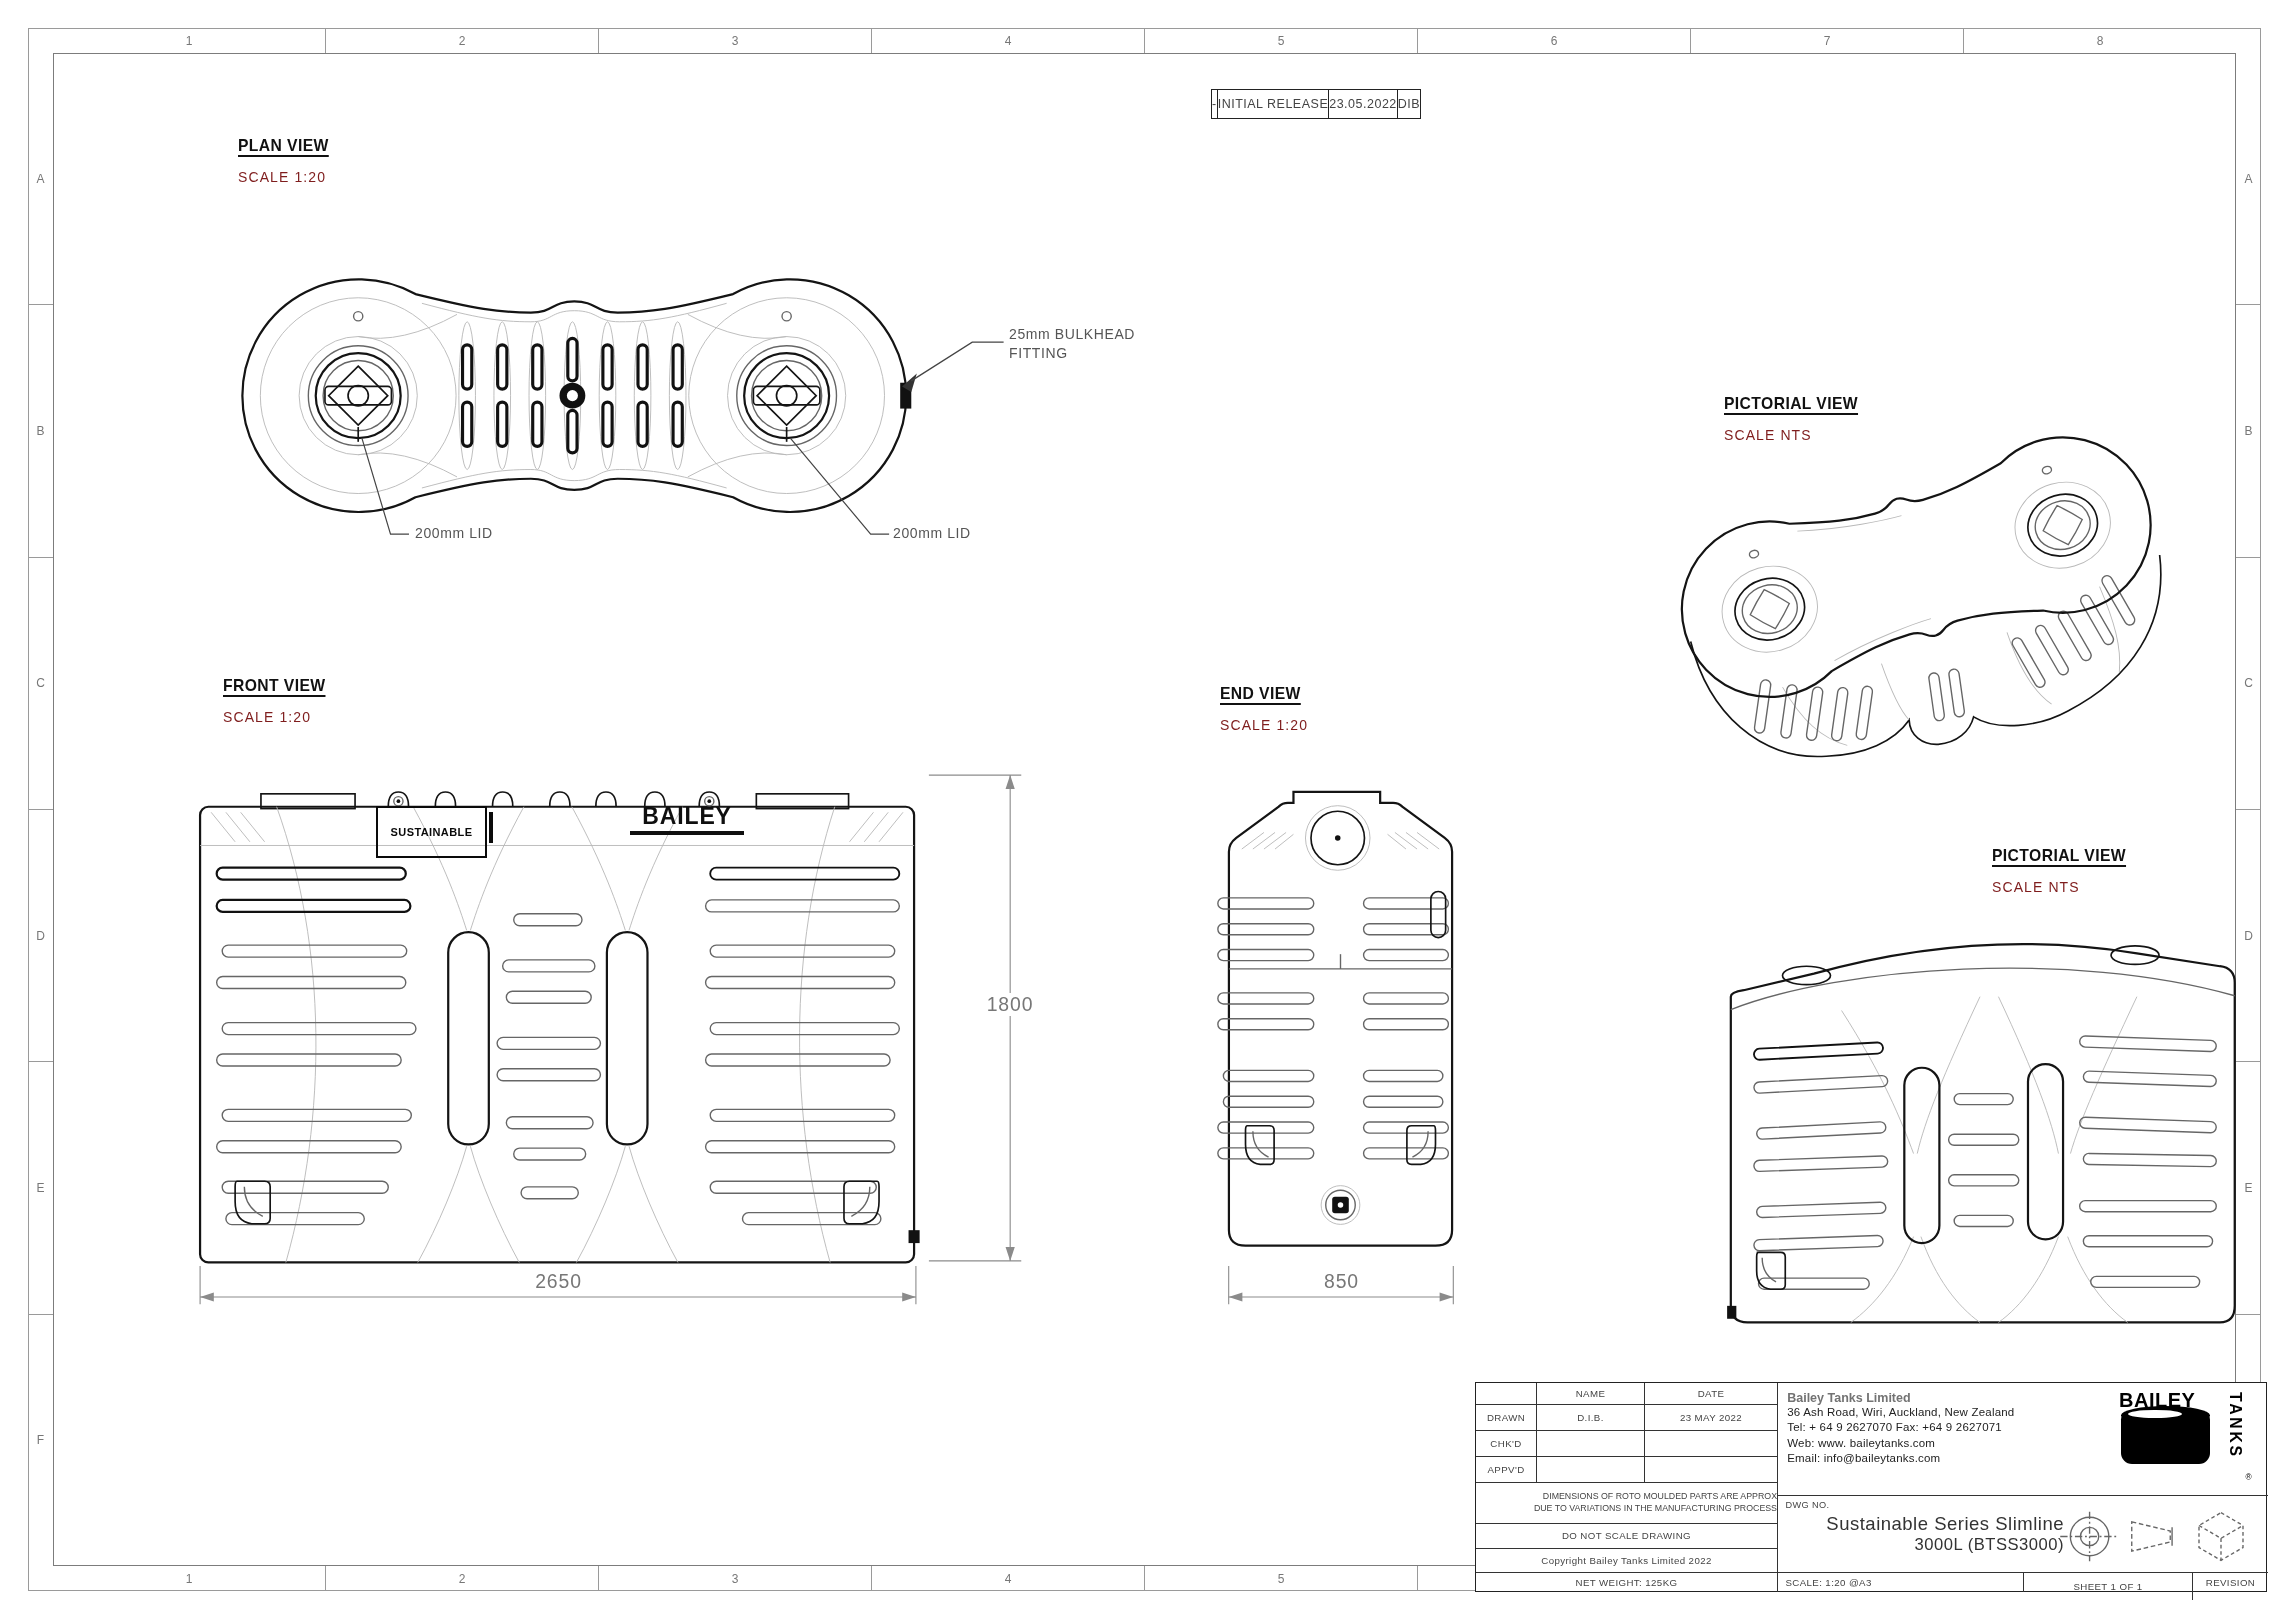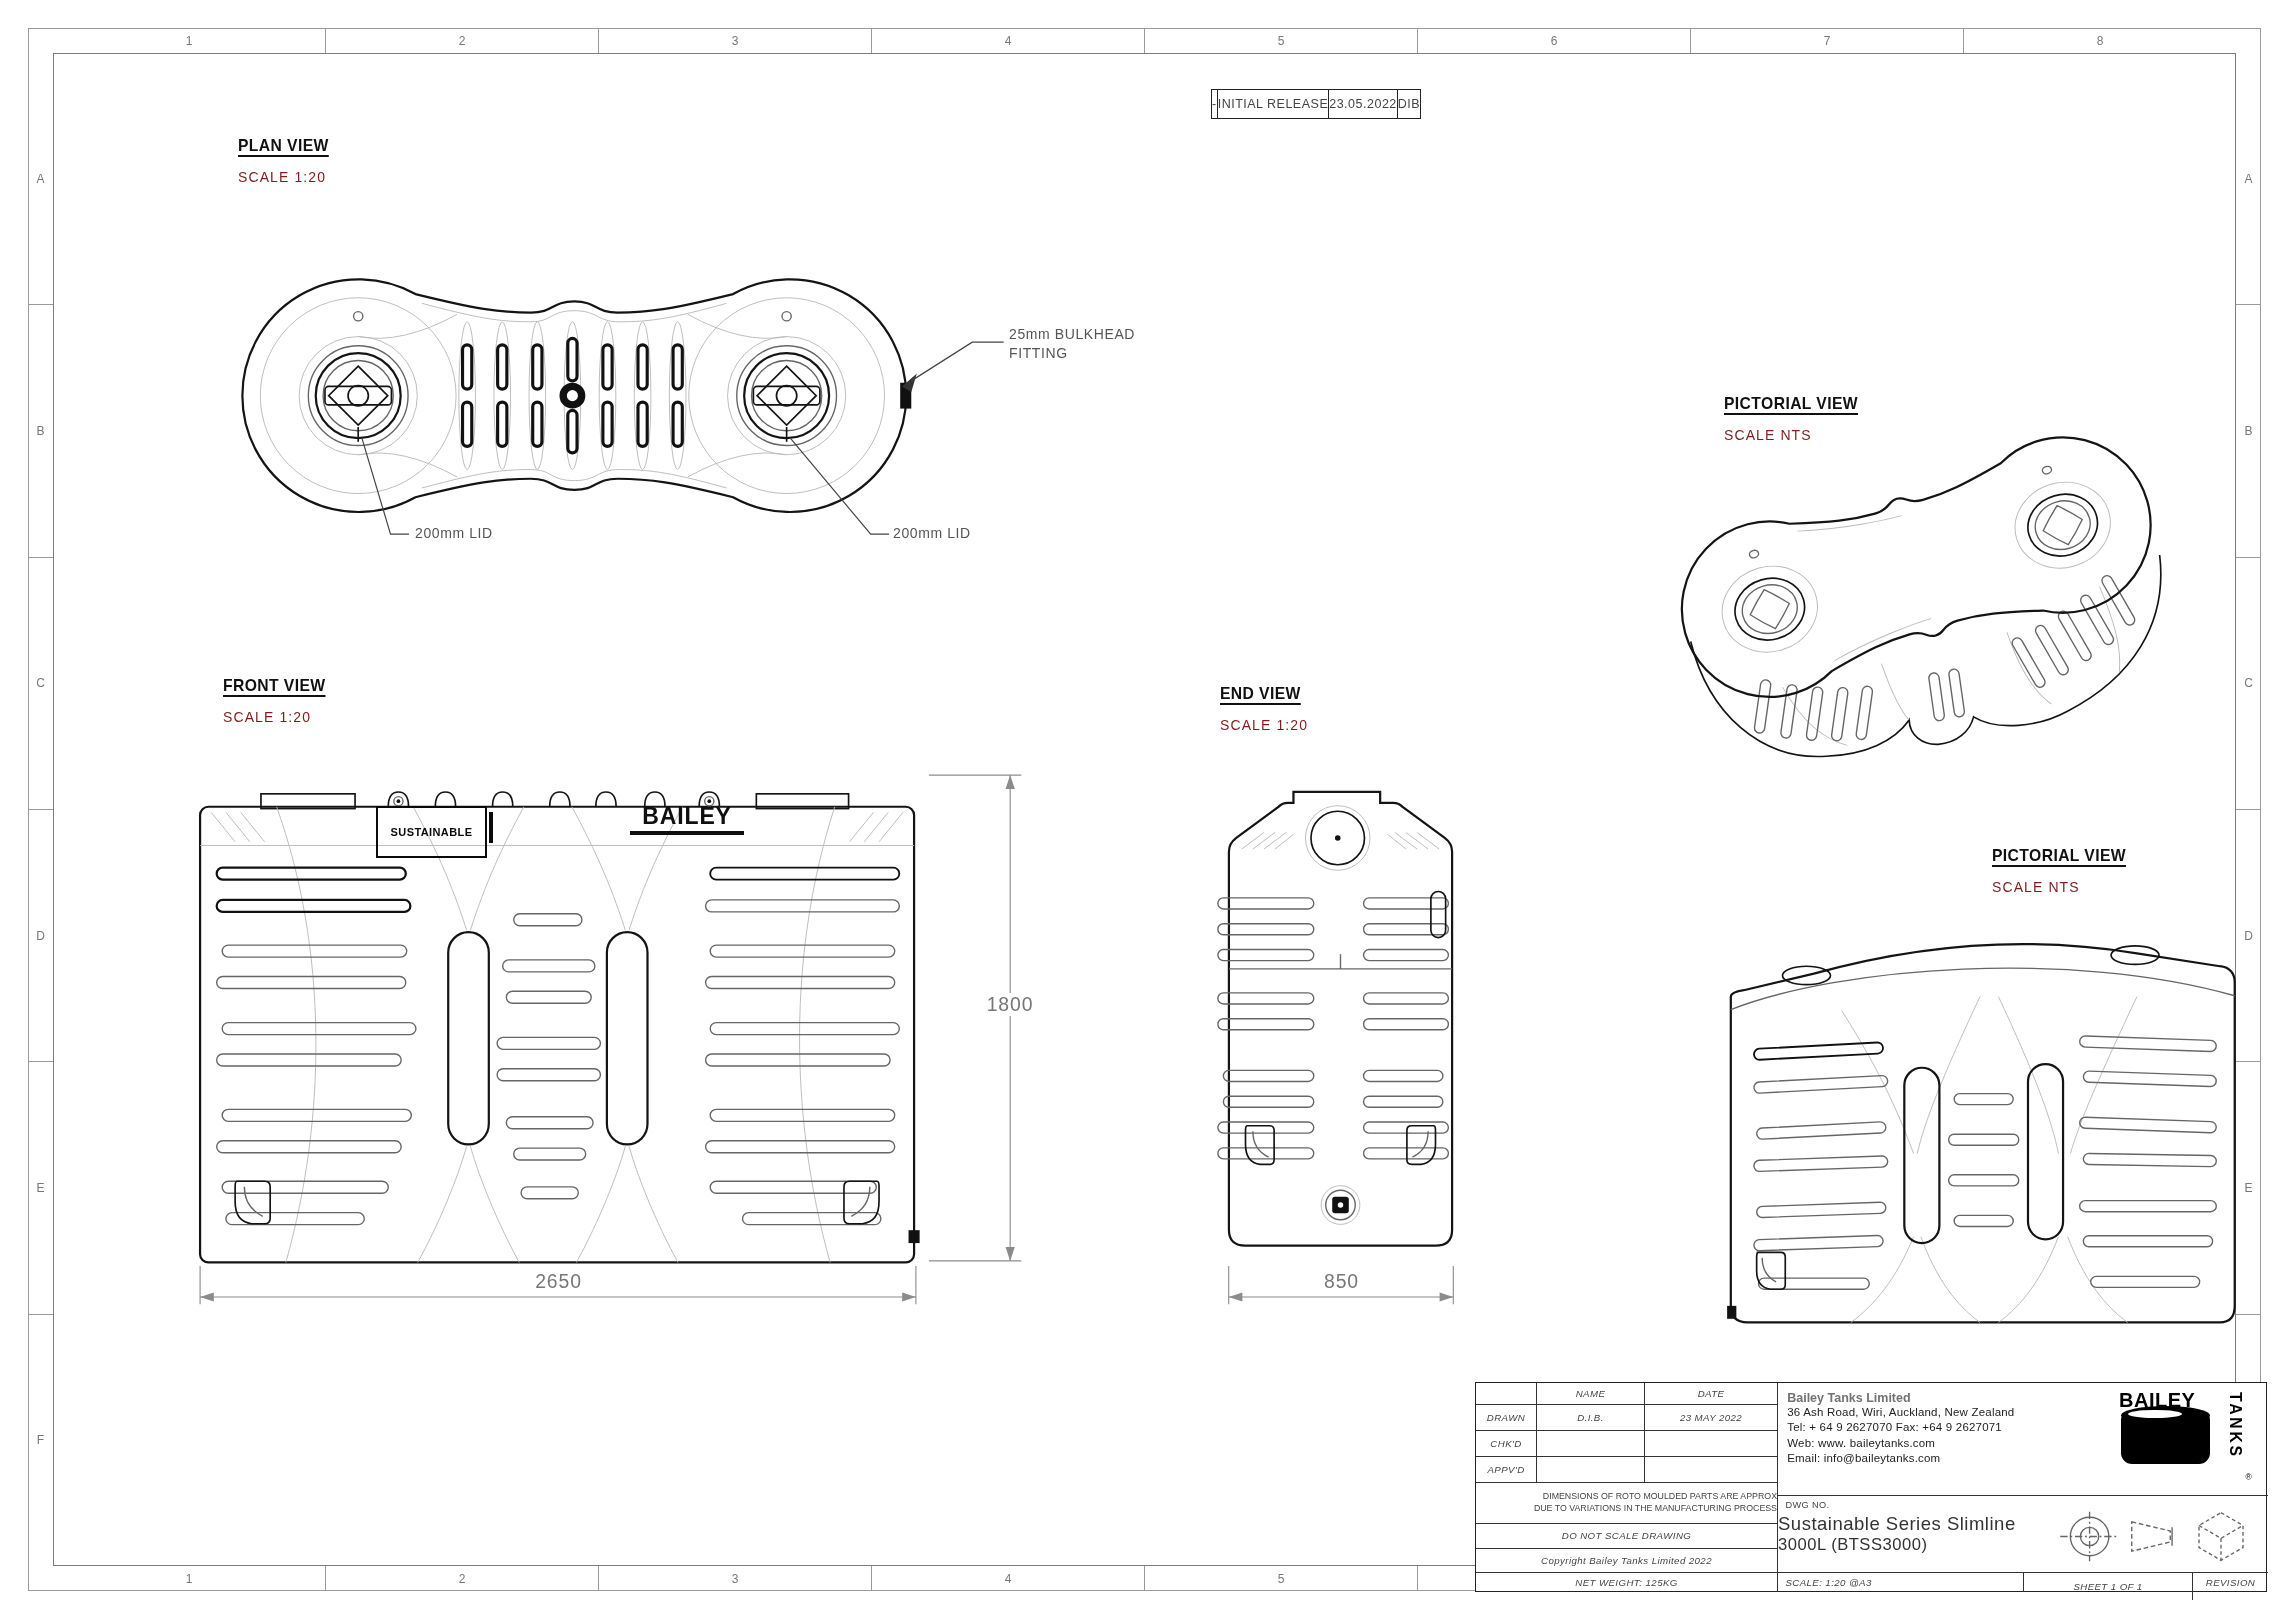--- a/index.html
+++ b/index.html
@@ -48,21 +48,21 @@
                 font-size:11px; font-weight:bold; letter-spacing:0.4px; color:#0a0a0a; }
   .sust-badge::after { content:""; position:absolute; right:-8.3px; top:3.7px; width:4.6px; height:31px; background:#0a0a0a; }
   .front-bailey { position:absolute; left:630px; top:805px; width:114px; text-align:center; }
   .front-bailey .word { font-size:23px; font-weight:800; letter-spacing:0.9px; color:#0f0f0f; line-height:1; }
   .front-bailey .tag  { height:4.6px; background:#0f0f0f; margin-top:2.8px; }
 
   
   .tb { position:absolute; left:1475px; top:1382px; width:792px; height:210px; background:#fff; border:1.7px solid #222; }
   .tb .cell { position:absolute; border:0.9px solid #333; border-top:none; border-left:none; }
   .tb-small { font-size:9.7px; color:#444; letter-spacing:0.4px; }
-  .flexc { display:flex; align-items:center; justify-content:center; text-align:right;font-style:italic; }
+  .flexc { display:flex; align-items:center; justify-content:center; text-align:right; }
   .company-name { font-size:12.5px; font-weight:bold; color:#737373; }
   .company-line { font-size:11.5px; color:#222; line-height:1.32; letter-spacing:0.2px; }
   .dwg-title1 { font-size:18.5px; color:#333; letter-spacing:0.5px; }
   .dwg-title2 { font-size:16.6px; color:#333; letter-spacing:0.5px; }
 
   
   .bt-logo { position:absolute; right:11px; top:7.4px; width:138px; height:103px; }
   .bt-word1 { font-size:20px; font-weight:800; letter-spacing:0.5px; color:#000; line-height:1; }
   .bt-tank  { position:absolute; left:1.8px; top:24px; width:89px; height:50px; background:#000; border-radius:5.5px 5.5px 11px 11px; }
   .bt-tank::before { content:""; position:absolute; left:0; top:-8.3px; width:89px; height:18.5px; background:#000; border-radius:50%; }
@@ -543,21 +543,21 @@
       <div class="bt-logo">
         <div class="bt-word1">BAILEY</div>
         <div class="bt-tank"></div>
         <div class="bt-word2">TANKS</div>
         <div class="bt-reg">®</div>
       </div>
     </div>
 
     <div style="position:absolute; left:302px; top:113px; width:490px; height:77px; border-bottom:0.9px solid #333;">
       <div style="position:absolute; left:7.4px; top:3.7px; font-size:9.2px; color:#444; letter-spacing:0.4px;">DWG NO.</div>
-      <div style="position:absolute; left:0; top:16.6px; width:286px; text-align:left;">
+      <div style="position:absolute; left:0; top:16.6px; width:286px; text-align:right;">
         <div class="dwg-title1">Sustainable Series Slimline</div>
         <div class="dwg-title2">3000L (BTSS3000)</div>
       </div>
 
       <svg style="left:282px; top:13px;" width="138" height="55" viewBox="0 0 150 60">
         <line x1="0" y1="30" x2="62" y2="30" class="mid" stroke-dasharray="8 3 2 3"></line>
         <circle cx="32" cy="30" r="21" class="mid"></circle>
         <circle cx="32" cy="30" r="10" class="mid"></circle>
         <line x1="32" y1="3" x2="32" y2="57" class="mid" stroke-dasharray="8 3 2 3"></line>
         <path d="M 78,14 L 120,24 L 120,36 L 78,46 Z" class="mid" stroke-dasharray="5 3"></path>

